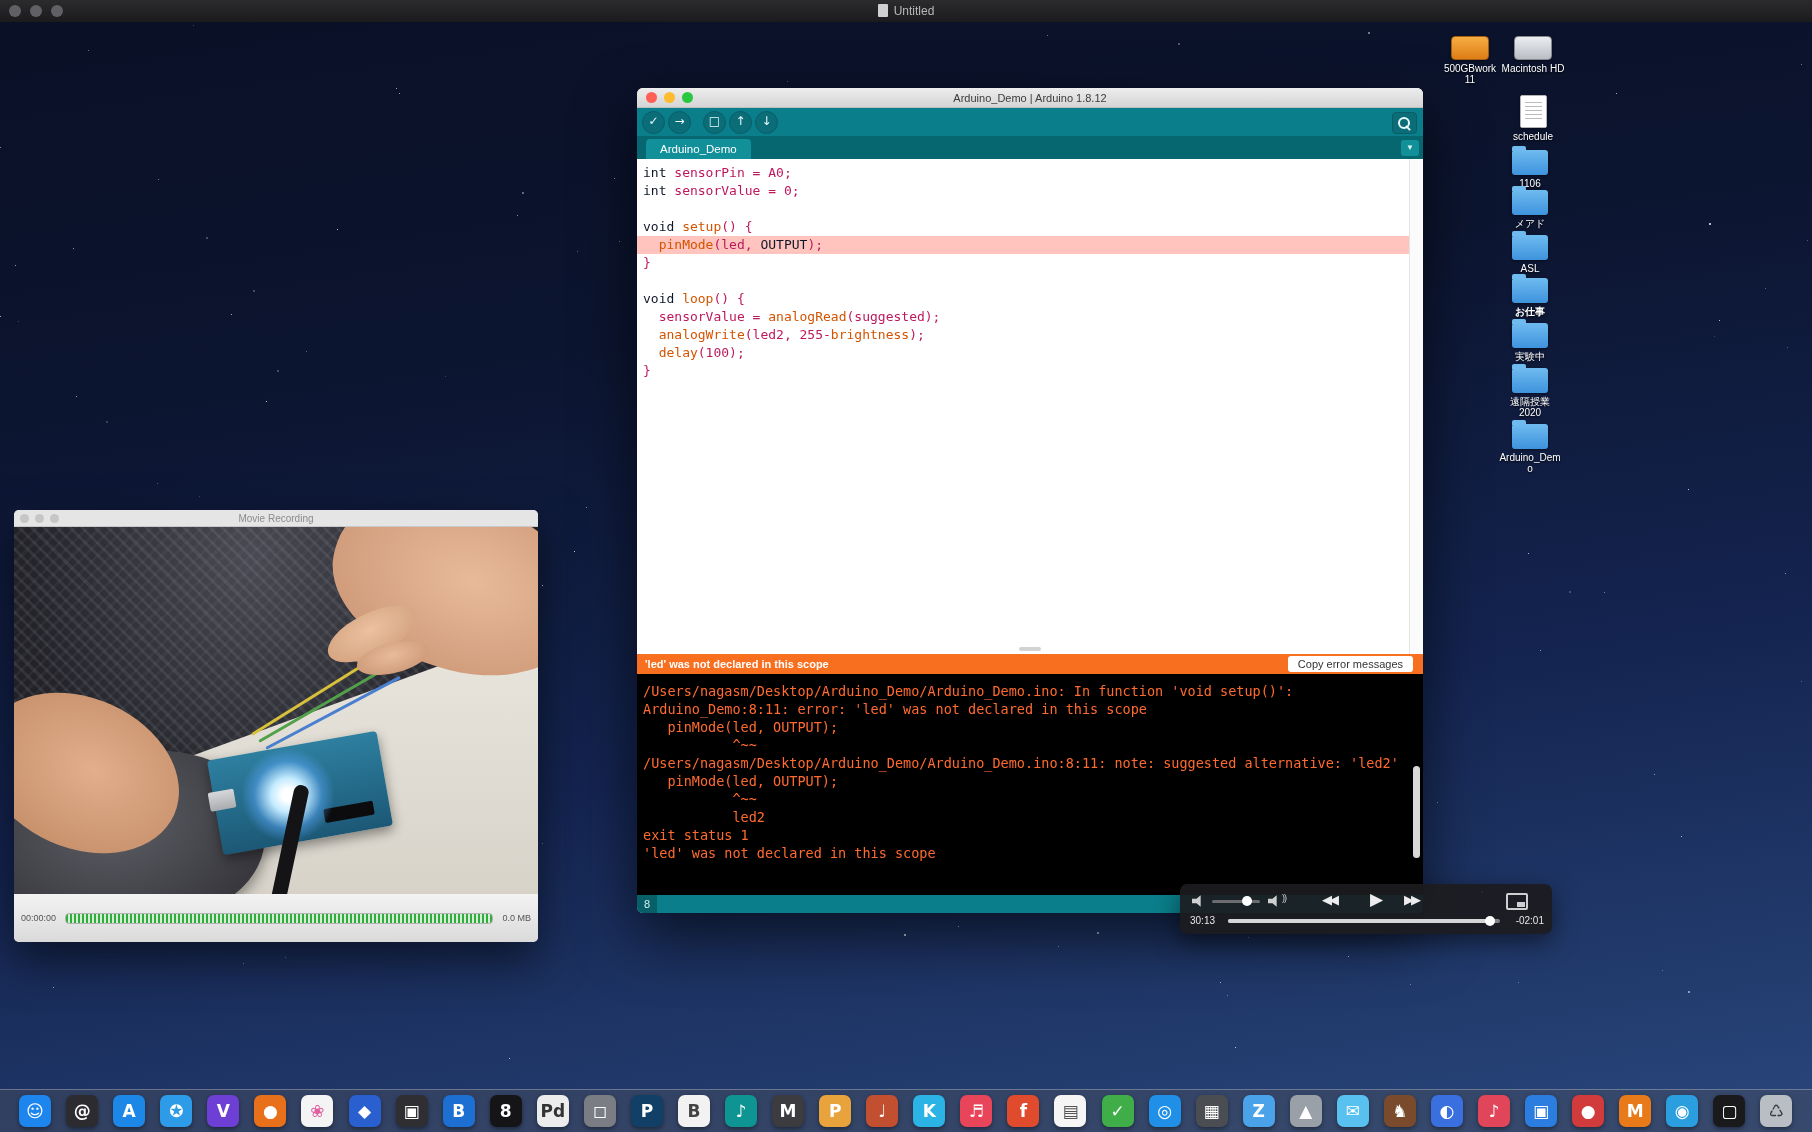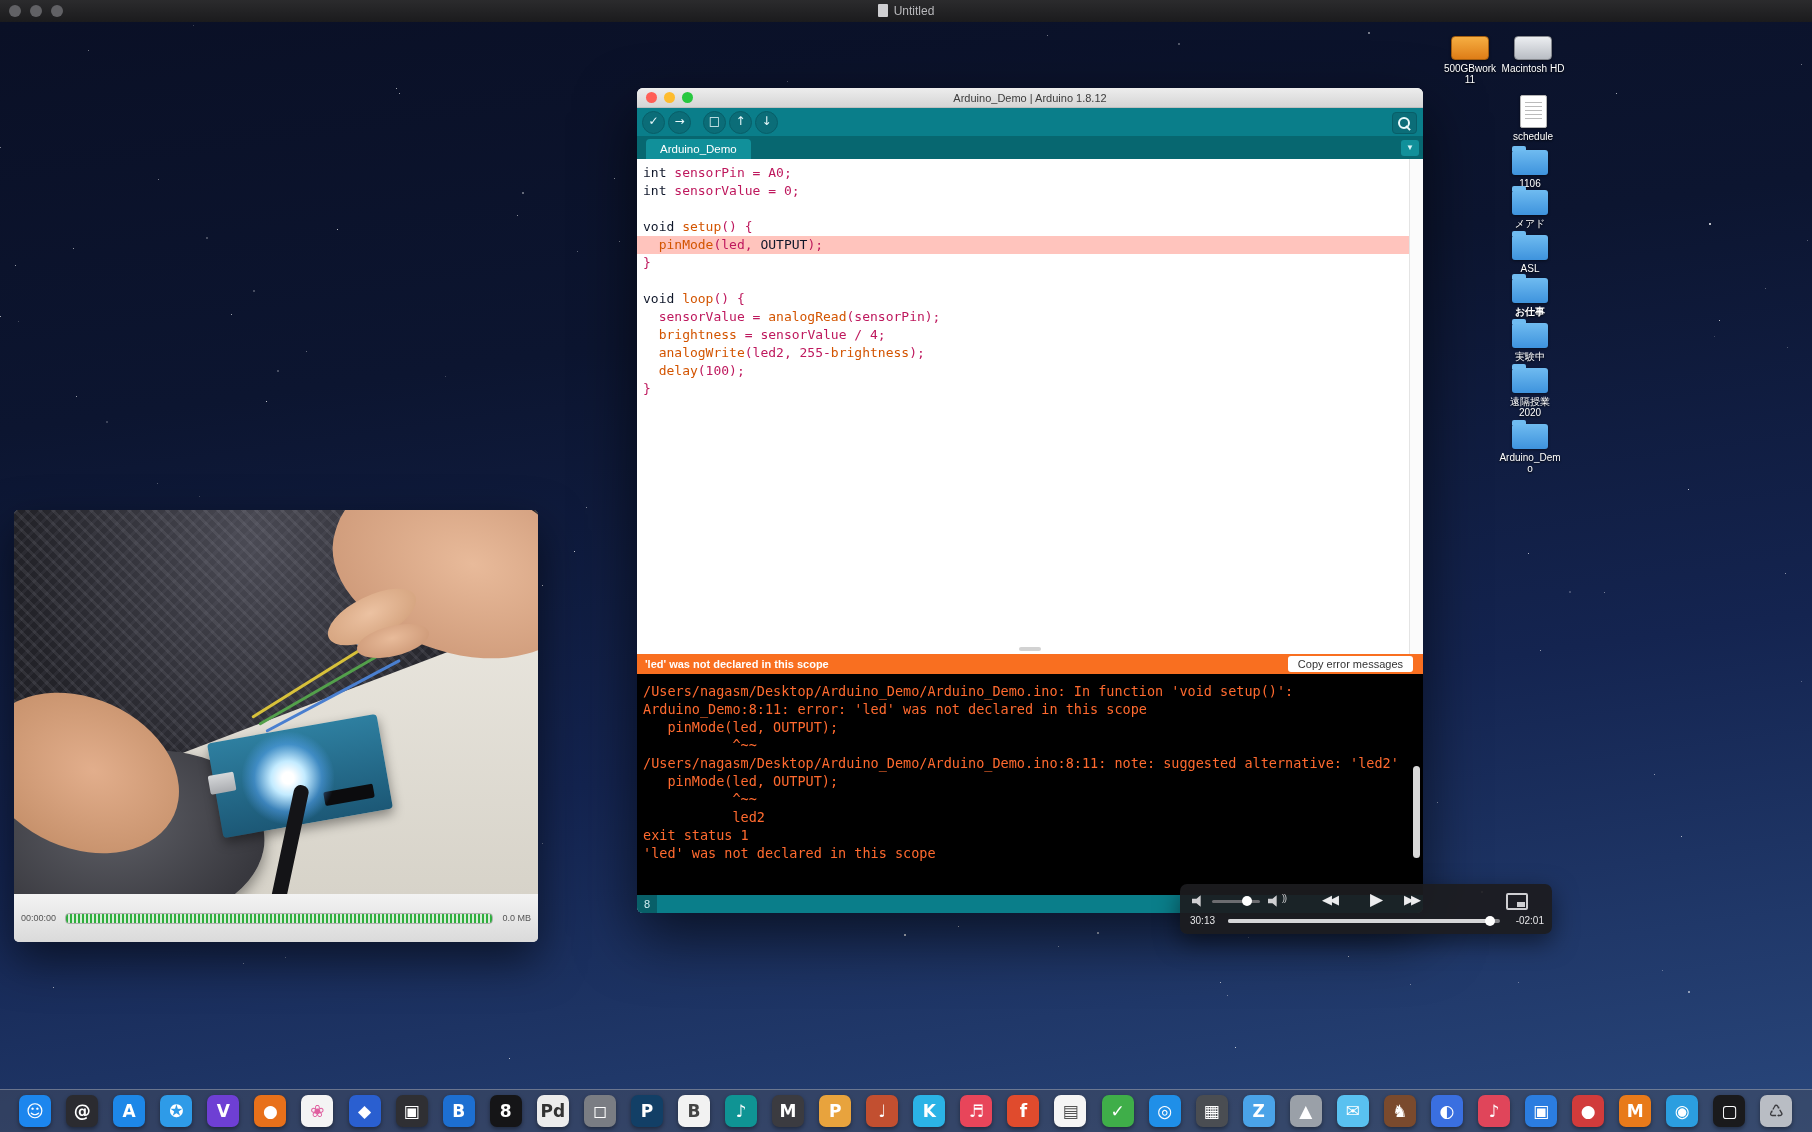--- a/index.html
+++ b/index.html
@@ -407,22 +407,21 @@
       <div class="code-area">
         <div class="code-scroll"></div>
       <div class="code-line"><span class="tok-kw">int</span><span class="tok-pl"> sensorPin = A0;</span></div>
           <div class="code-line"><span class="tok-kw">int</span><span class="tok-pl"> sensorValue = 0;</span></div>
           <div class="code-line"><span class="tok-pl"></span></div>
           <div class="code-line"><span class="tok-kw">void</span><span class="tok-pl"> </span><span class="tok-fn">setup</span><span class="tok-pl">() {</span></div>
           <div class="code-line hl"><span class="tok-pl">  </span><span class="tok-fn">pinMode</span><span class="tok-pl">(led, </span><span class="tok-kw">OUTPUT</span><span class="tok-pl">);</span></div>
           <div class="code-line"><span class="tok-pl">}</span></div>
           <div class="code-line"><span class="tok-pl"></span></div>
           <div class="code-line"><span class="tok-kw">void</span><span class="tok-pl"> </span><span class="tok-fn">loop</span><span class="tok-pl">() {</span></div>
-          <div class="code-line"><span class="tok-pl">  sensorValue = </span><span class="tok-fn">analogRead</span><span class="tok-pl">(sensorPin);</span></div>
-          <div class="code-line"><span class="tok-pl">  </span><span class="tok-fn">brightness</span><span class="tok-pl"> = sensorValue / 4;</span></div>
+          <div class="code-line"><span class="tok-pl">  sensorValue = </span><span class="tok-fn">analogRead</span><span class="tok-pl">(suggested);</span></div>
           <div class="code-line"><span class="tok-pl">  </span><span class="tok-fn">analogWrite</span><span class="tok-pl">(led2, 255-</span><span class="tok-fn">brightness</span><span class="tok-pl">);</span></div>
           <div class="code-line"><span class="tok-pl">  </span><span class="tok-fn">delay</span><span class="tok-pl">(100);</span></div>
           <div class="code-line"><span class="tok-pl">}</span></div>
         </div>
       <div class="err-banner">
         <span class="err-text">'led' was not declared in this scope</span>
         <button class="copy-btn">Copy error messages</button>
       </div>
       <div class="console">
         <div class="console-scroll"></div>
@@ -436,20 +435,26 @@
           <div class="console-line">           led2</div>
           <div class="console-line">exit status 1</div>
           <div class="console-line">'led' was not declared in this scope</div>
         </div>
       <div class="status-bar">
         <span class="status-line-num">8</span>
       </div>
     </div>
 
     <div id="movie">
+      <div class="mv-titlebar">
+        <div class="mtl"></div>
+        <div class="mtl"></div>
+        <div class="mtl"></div>
+        <div class="mv-title">Movie Recording</div>
+      </div>
       <div class="mv-video">
         <div class="v-shirt"></div>
         <div class="v-table"></div>
         <div class="v-mouse"></div>
         <div class="v-ball"></div>
         <div class="v-hand-left"></div>
         <div class="v-board"></div>
         <div class="v-led-glow"></div>
         <div class="v-wire wire-y"></div>
         <div class="v-wire wire-g"></div>

